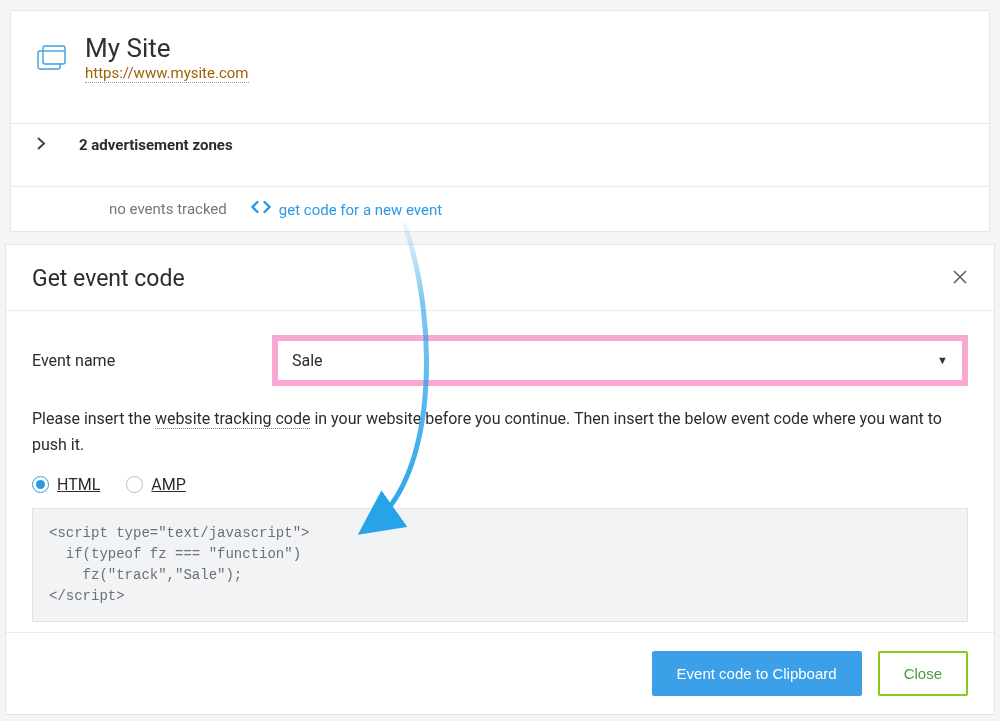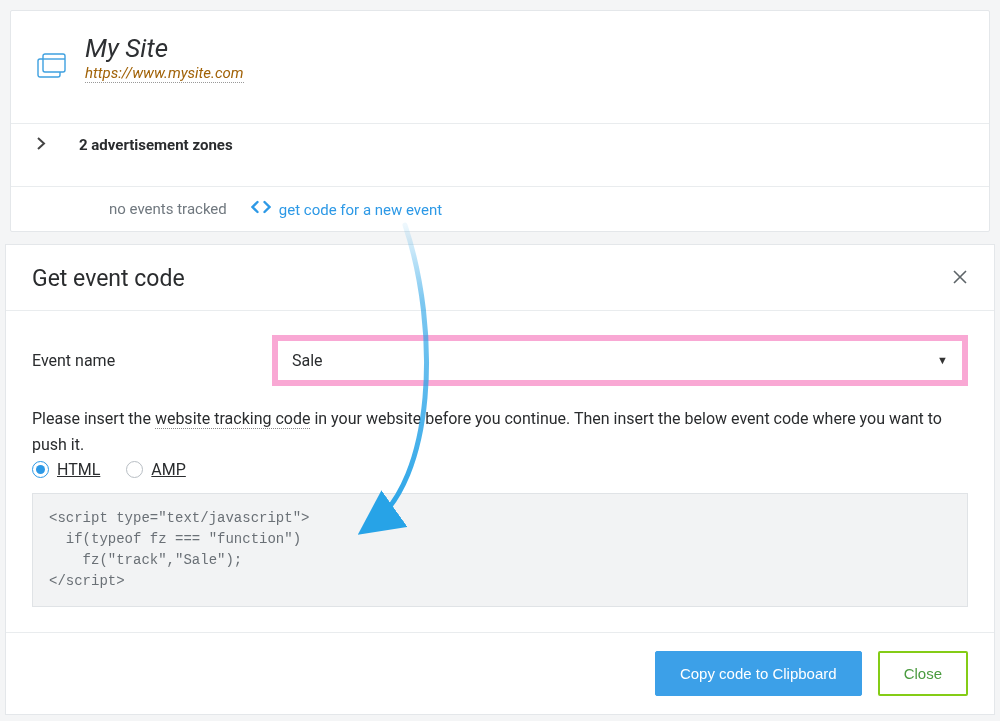--- a/index.html
+++ b/index.html
@@ -16,24 +16,23 @@
     .top-wrap {
       padding: 10px 10px 0 10px;
     }
     .site-card {
       background: #fff;
       border: 1px solid #e4e7ea;
       border-radius: 2px;
     }
     .site-header {
       display: flex;
-      align-items: flex-end;
+      align-items: center;
       gap: 18px;
       padding: 22px 26px 20px 26px;
-      font-style: italic;
     }
     .site-icon {
       margin-top: 4px;
       color: #3ea0e0;
     }
     .site-title {
       font-size: 26px;
       font-weight: 400;
       color: #2e3033;
     }
@@ -136,21 +135,21 @@
       cursor: pointer;
       display: flex;
       justify-content: space-between;
       align-items: center;
     }
     .caret { font-size: 11px; color: #333; }
     .help-text {
       font-size: 16px;
       line-height: 1.6;
       color: #2a2c2e;
-      margin-bottom: 3px;
+      margin-bottom: 18px;
     }
     .underline-dotted {
       border-bottom: 1px dotted #888;
     }
     .radio-row {
       display: flex;
       gap: 26px;
       margin-bottom: 14px;
     }
     .radio {
@@ -294,21 +293,21 @@
         <span class="radio-dot"></span>
         <span>AMP</span>
       </label>
     </div>
     <div class="code-box">&lt;script type="text/javascript"&gt;
   if(typeof fz === "function")
     fz("track","Sale");
 &lt;/script&gt;</div>
   </div>
   <div class="modal-footer">
-    <button class="btn btn-primary">Copy code to Clipboard</button>
+    <button class="btn btn-primary">Event code to Clipboard</button>
     <button class="btn btn-secondary">Close</button>
   </div>
 </div>
 
 <svg class="arrow-overlay" width="1000" height="721">
   <defs>
     <marker id="arrowhead" markerWidth="9" markerHeight="9" refX="6" refY="4.5" orient="auto">
       <path d="M0,0 L9,4.5 L0,9 Z" fill="#27a3e7"></path>
     </marker>
     <linearGradient id="fade" x1="0" y1="0" x2="0" y2="1">

